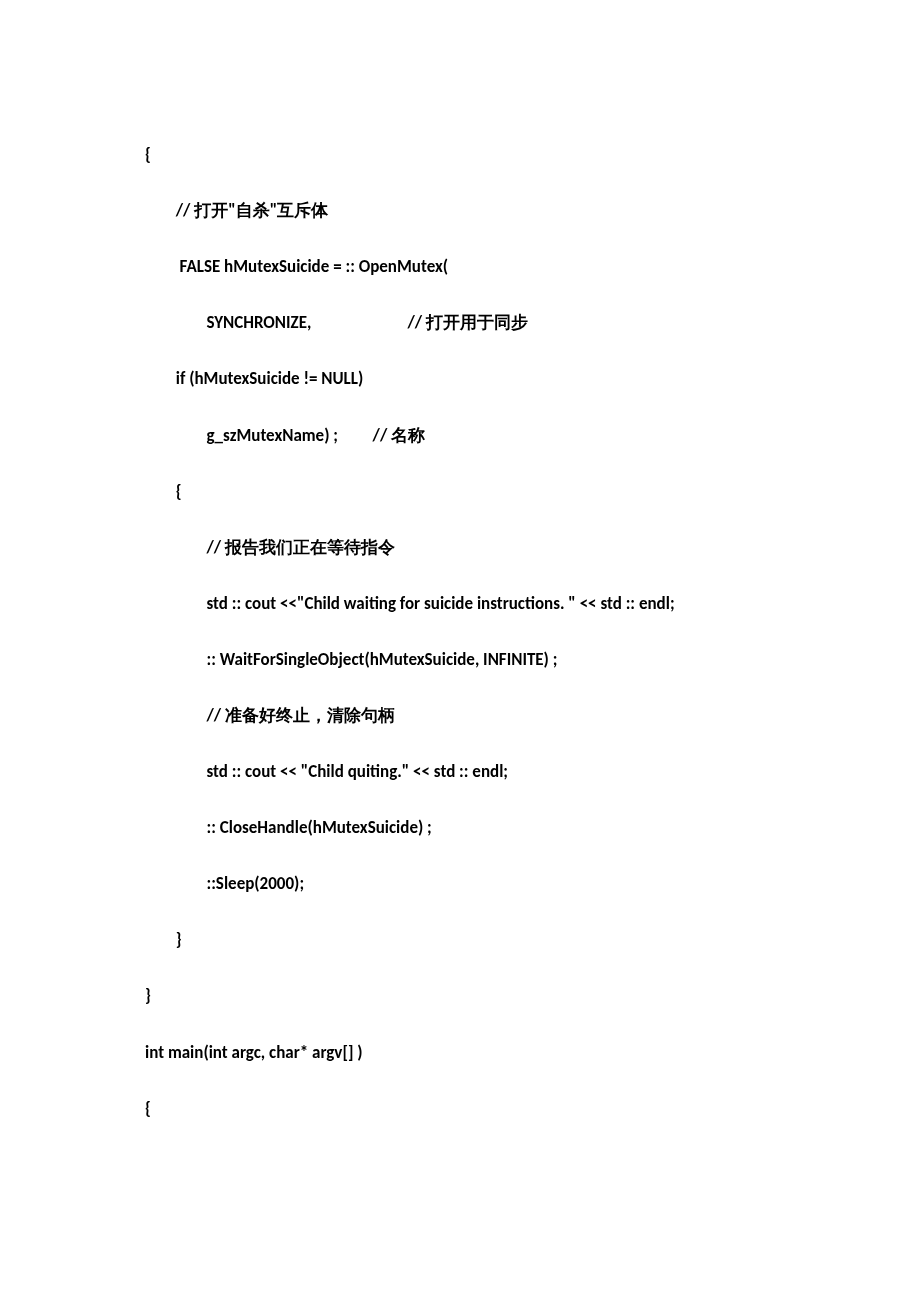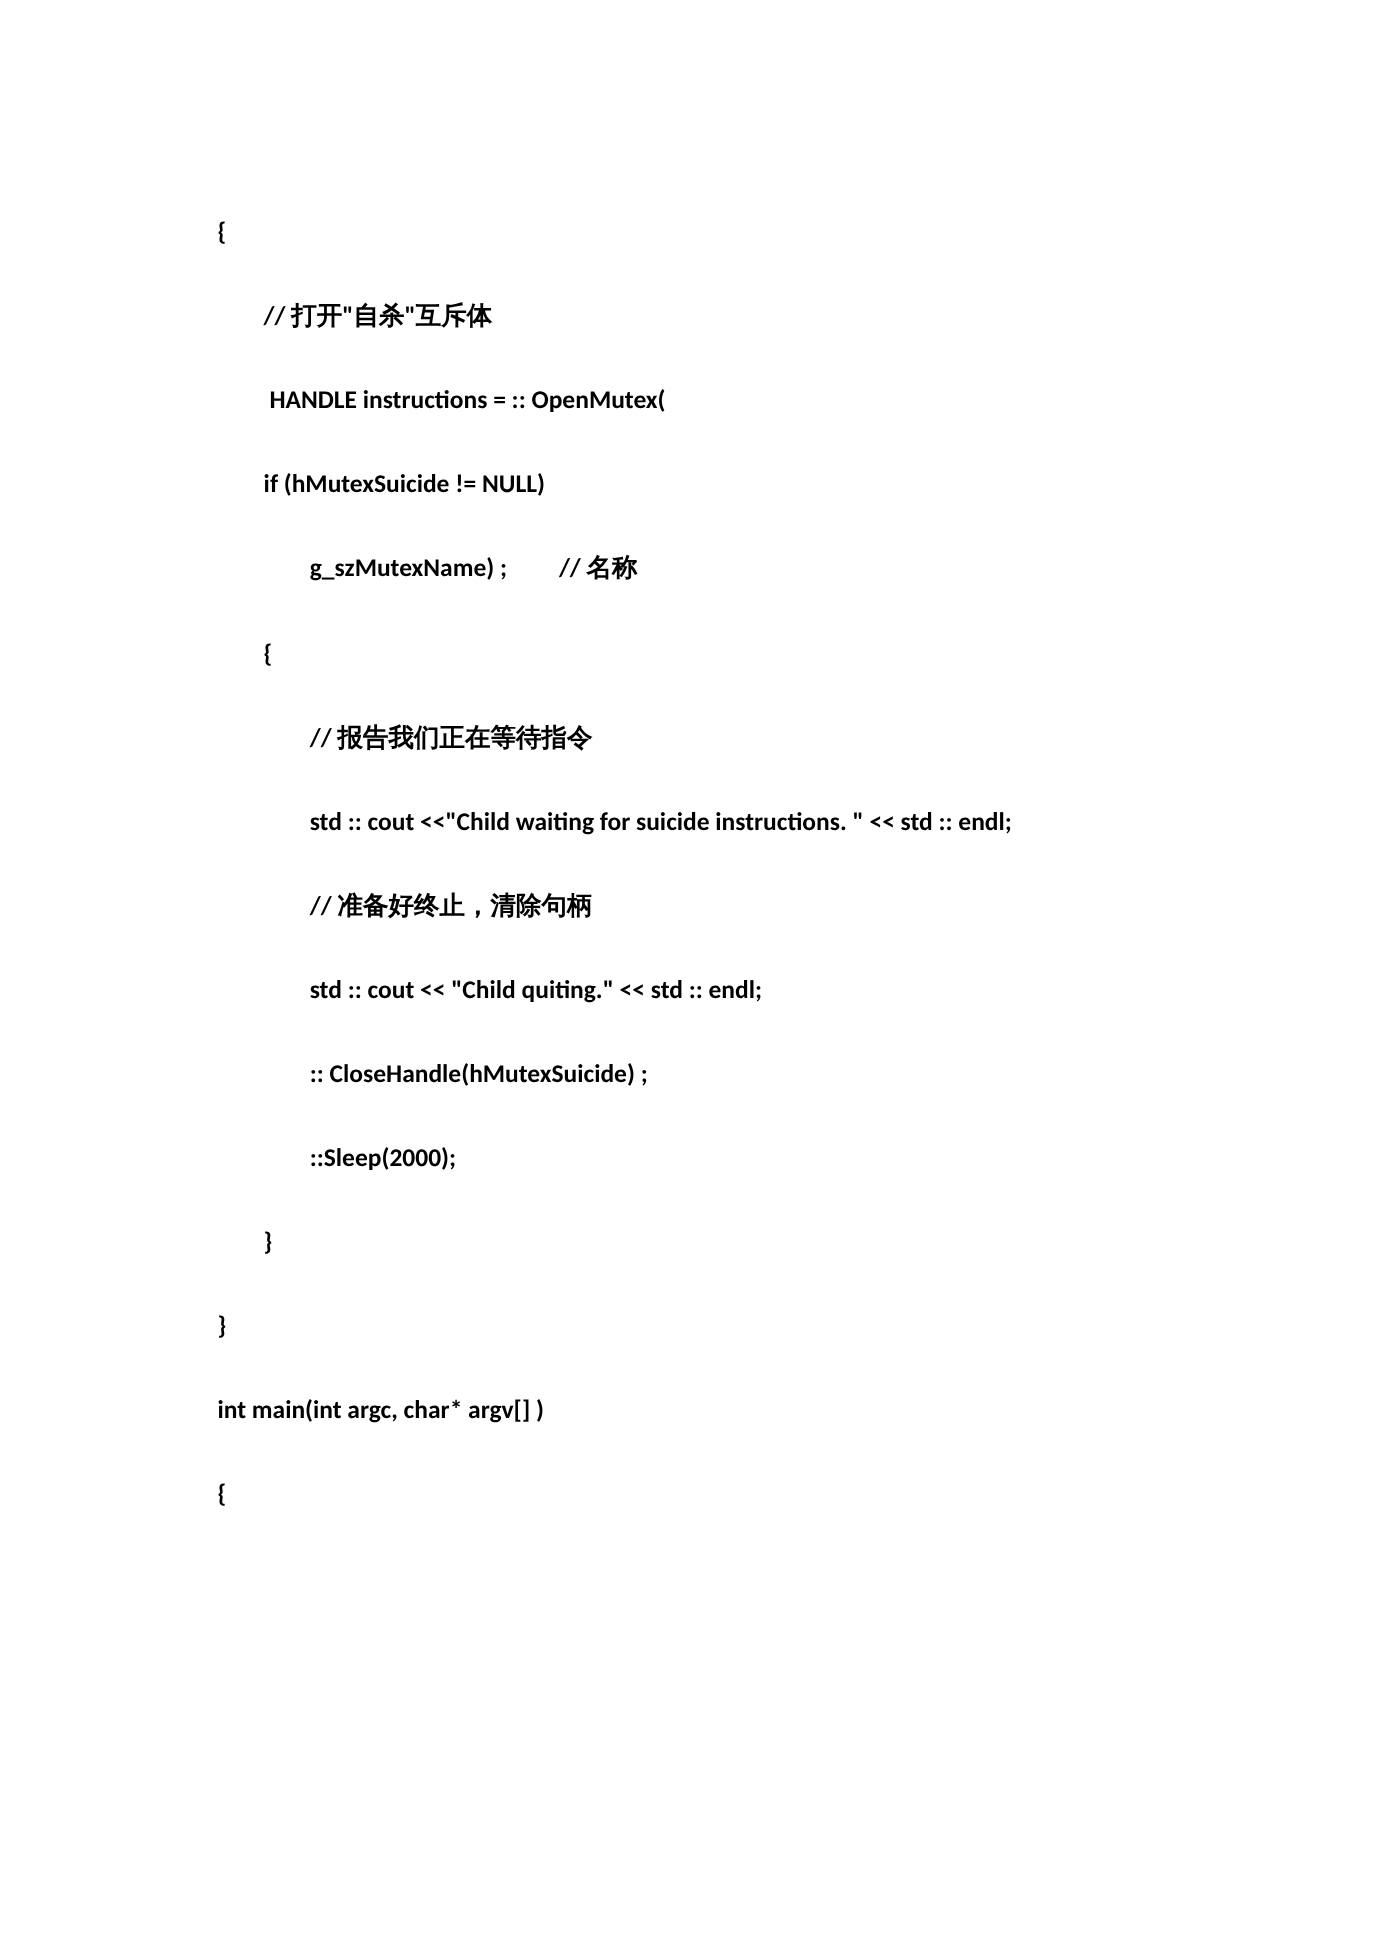--- a/index.html
+++ b/index.html
@@ -14,26 +14,28 @@
       width: 920px;
     }
     .code { white-space: pre; }
   </style>
 </head>
 <body>
 
 <div class="code">
 <div>{</div>
 <div>        // 打开"自杀"互斥体</div>
-<div>         HANDLE instructions = :: OpenMutex(</div>
+<div>         FALSE hMutexSuicide = :: OpenMutex(</div>
+<div>                SYNCHRONIZE,                         // 打开用于同步</div>
 <div>        if (hMutexSuicide != NULL)</div>
 <div>                g_szMutexName) ;         // 名称</div>
 <div>        {</div>
 <div>                // 报告我们正在等待指令</div>
 <div>                std :: cout &lt;&lt;"Child waiting for suicide instructions. " &lt;&lt; std :: endl;</div>
+<div>                :: WaitForSingleObject(hMutexSuicide, INFINITE) ;</div>
 <div>                // 准备好终止，清除句柄</div>
 <div>                std :: cout &lt;&lt; "Child quiting." &lt;&lt; std :: endl;</div>
 <div>                :: CloseHandle(hMutexSuicide) ;</div>
 <div>                ::Sleep(2000);</div>
 <div>        }</div>
 <div>}</div>
 <div>int main(int argc, char* argv[] )</div>
 <div>{</div>
 
 

